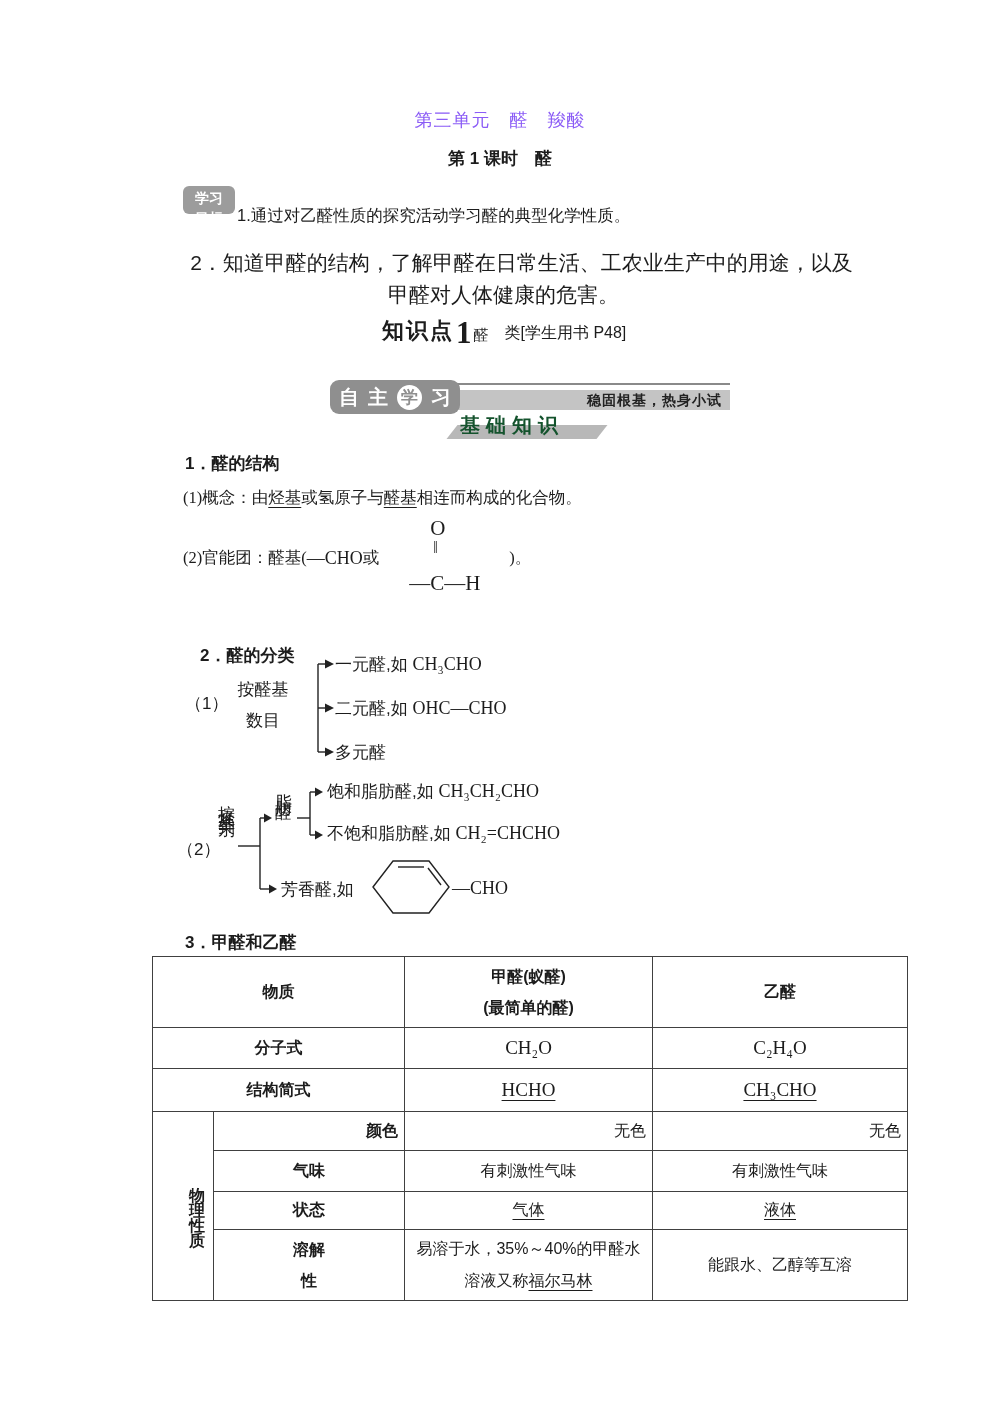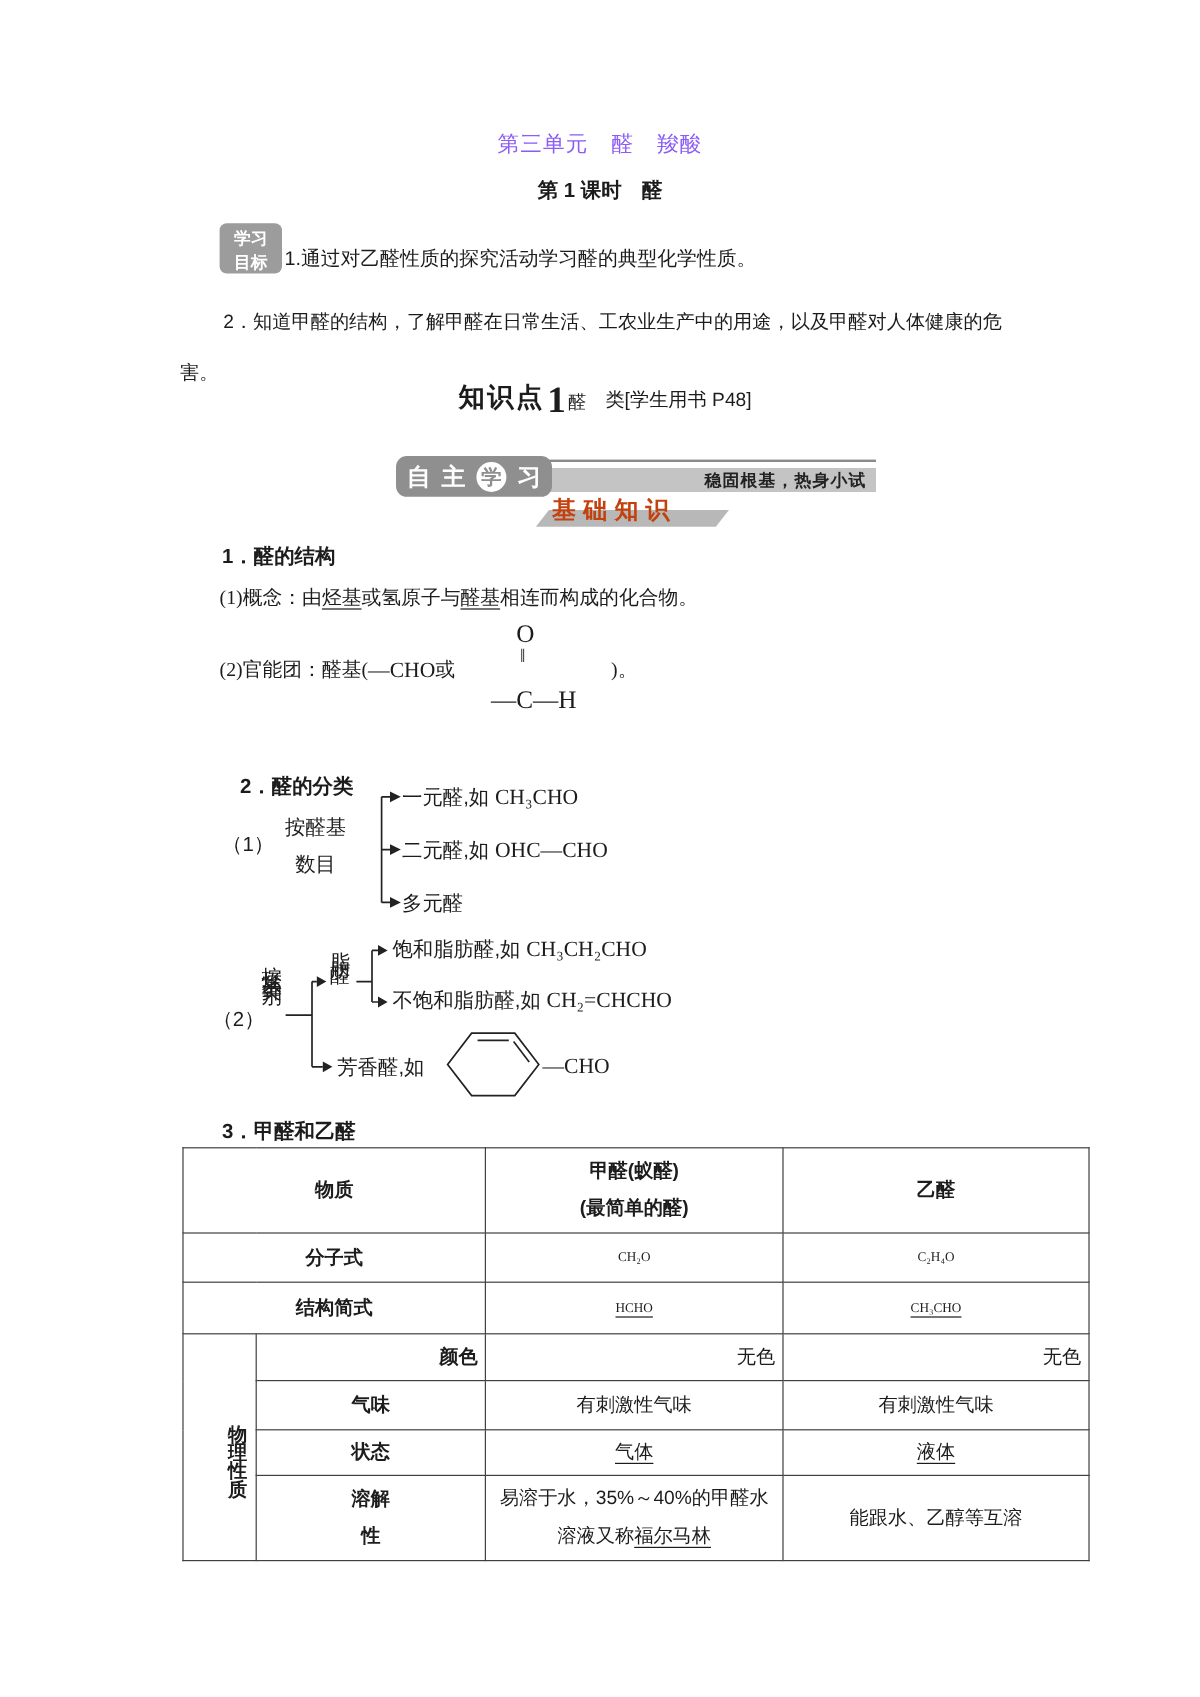--- a/index.html
+++ b/index.html
@@ -10,26 +10,26 @@
   }
   .abs{position:absolute;white-space:nowrap;}
   .ul{text-decoration:underline;text-underline-offset:4px;text-decoration-thickness:1.2px;}
 
   
   .title{top:108px;left:0;width:1000px;text-align:center;font-size:18px;
          font-family:"Liberation Serif","DejaVu Serif",serif;letter-spacing:1px;color:#8b5cf6;}
   .subtitle{top:147px;left:0;width:1000px;text-align:center;font-size:17px;font-weight:bold;}
 
   
-  .badge{top:186px;left:183px;width:52px;height:42px;background:#9c9c9c;border-radius:6px;
+  .badge{top:186px;left:183px;width:52px;height:28px;background:#9c9c9c;border-radius:6px;
          color:#fff;font-size:14px;font-weight:bold;text-align:center;line-height:20px;
          white-space:pre-line;padding-top:2px;box-sizing:border-box;}
   .obj1{top:205px;left:237px;font-size:16.5px;text-align:right;}
-  .obj2{top:247px;left:150px;width:707px;font-size:16px;line-height:43px;
-        text-indent:36px;white-space:normal;}
+  .obj2{top:247px;left:150px;width:707px;font-size:21px;line-height:32px;
+        text-indent:36px;white-space:normal;text-align:center;}
 
   
   .kp{top:316px;left:382px;display:flex;align-items:flex-end;}
   .kp-label{font-size:22px;font-weight:bold;letter-spacing:2px;}
   .kp-num{font-size:31px;font-weight:bold;font-family:"Liberation Serif",serif;
           line-height:26px;margin-left:2px;}
   .kp-topic{font-size:15px;margin-left:2px;padding-bottom:1px;}
   .kp-suffix{font-size:16px;margin-left:16px;padding-bottom:2px;}
 
   
@@ -41,21 +41,21 @@
   .banner-box{position:absolute;top:0;left:180px;width:130px;height:34px;background:#8f8f8f;
               border-radius:9px;display:flex;align-items:center;justify-content:space-evenly;
               color:#fff;font-size:20px;font-weight:bold;}
   .banner-circle{width:25px;height:25px;background:#fff;color:#8f8f8f;border-radius:50%;
                  font-size:17px;text-align:center;line-height:25px;}
 
   
   .basics{top:412px;left:460px;}
   .basics-para{position:absolute;left:-8px;top:13px;width:150px;height:14px;background:#b8b8b8;
                transform:skewX(-38deg);}
-  .basics-text{position:relative;font-size:20px;font-weight:bold;letter-spacing:6px;color:#c2410c;}
+  .basics-text{position:relative;font-size:20px;font-weight:bold;letter-spacing:6px;color:#14532d;}
 
   
   .h-sec{font-size:17px;font-weight:bold;}
   .s1h{top:452px;left:185px;}
   .s1c{top:487px;left:183px;font-size:16.5px;font-family:"Liberation Serif","DejaVu Serif",serif;}
   .fg-row{top:516px;left:183px;height:84px;display:flex;align-items:center;font-size:16.5px;
           font-family:"Liberation Serif","DejaVu Serif",serif;}
   .struct{margin-left:30px;position:relative;width:74px;height:76px;}
   .struct-o{position:absolute;top:-4px;left:21px;font-size:21px;}
   .struct-b{position:absolute;top:19px;left:24px;font-size:16px;letter-spacing:-1px;}
@@ -79,21 +79,21 @@
   .d2-i0{left:152px;top:2px;} .d2-i1{left:152px;top:44px;}
   .d2-arom{left:106px;top:100px;}
   .d2-benz{left:196px;top:80px;}
   .d2-cho{left:277px;top:100px;}
 
   
   .cmp-table{position:absolute;top:956px;left:152px;border-collapse:collapse;}
   .cmp-table td{border:1.5px solid #404040;text-align:center;vertical-align:middle;
                 font-size:16px;padding:2px 6px;}
   .cmp-table .lab{font-weight:bold;}
-  .cmp-table .val{font-family:"Liberation Serif","DejaVu Serif",serif;font-size:11px;text-align:center;}
+  .cmp-table .val{font-family:"Liberation Serif","DejaVu Serif",serif;font-size:19px;text-align:center;}
   .c0{width:48px;} .c1{width:178px;} .c2{width:235px;} .c3{width:242px;}
   .r1 td{height:66px;} .r2 td{height:36px;} .r3 td{height:38px;}
   .r4 td{height:34px;text-align:right;} .r5 td{height:36px;} .r6 td{height:33px;} .r7 td{height:66px;}
   .pre{white-space:pre-line;line-height:31px;}
   .vcell span{writing-mode:vertical-rl;text-orientation:upright;letter-spacing:15px;
               font-weight:bold;display:inline-block;}
   .sol-cell{line-height:32px;white-space:normal;padding:2px 12px;}
   svg{display:block;}
   .stroke{stroke:#222;stroke-width:1.4;fill:none;}
   .head{fill:#222;stroke:none;}

